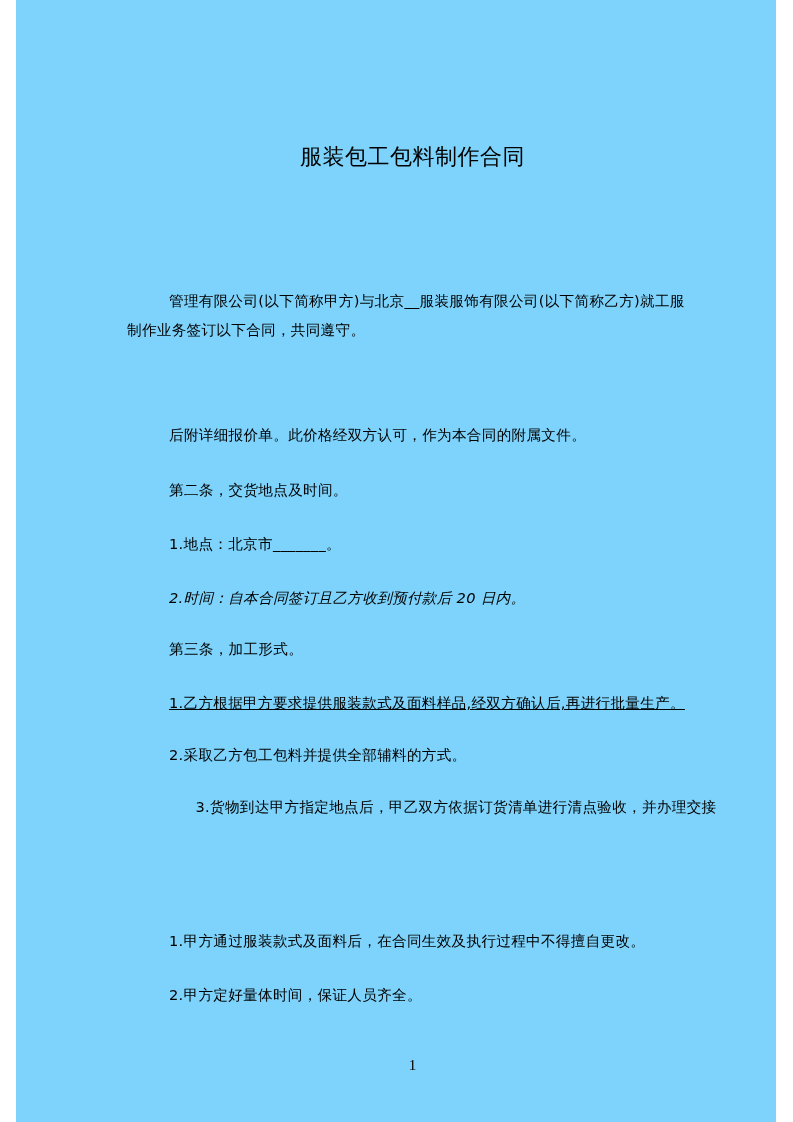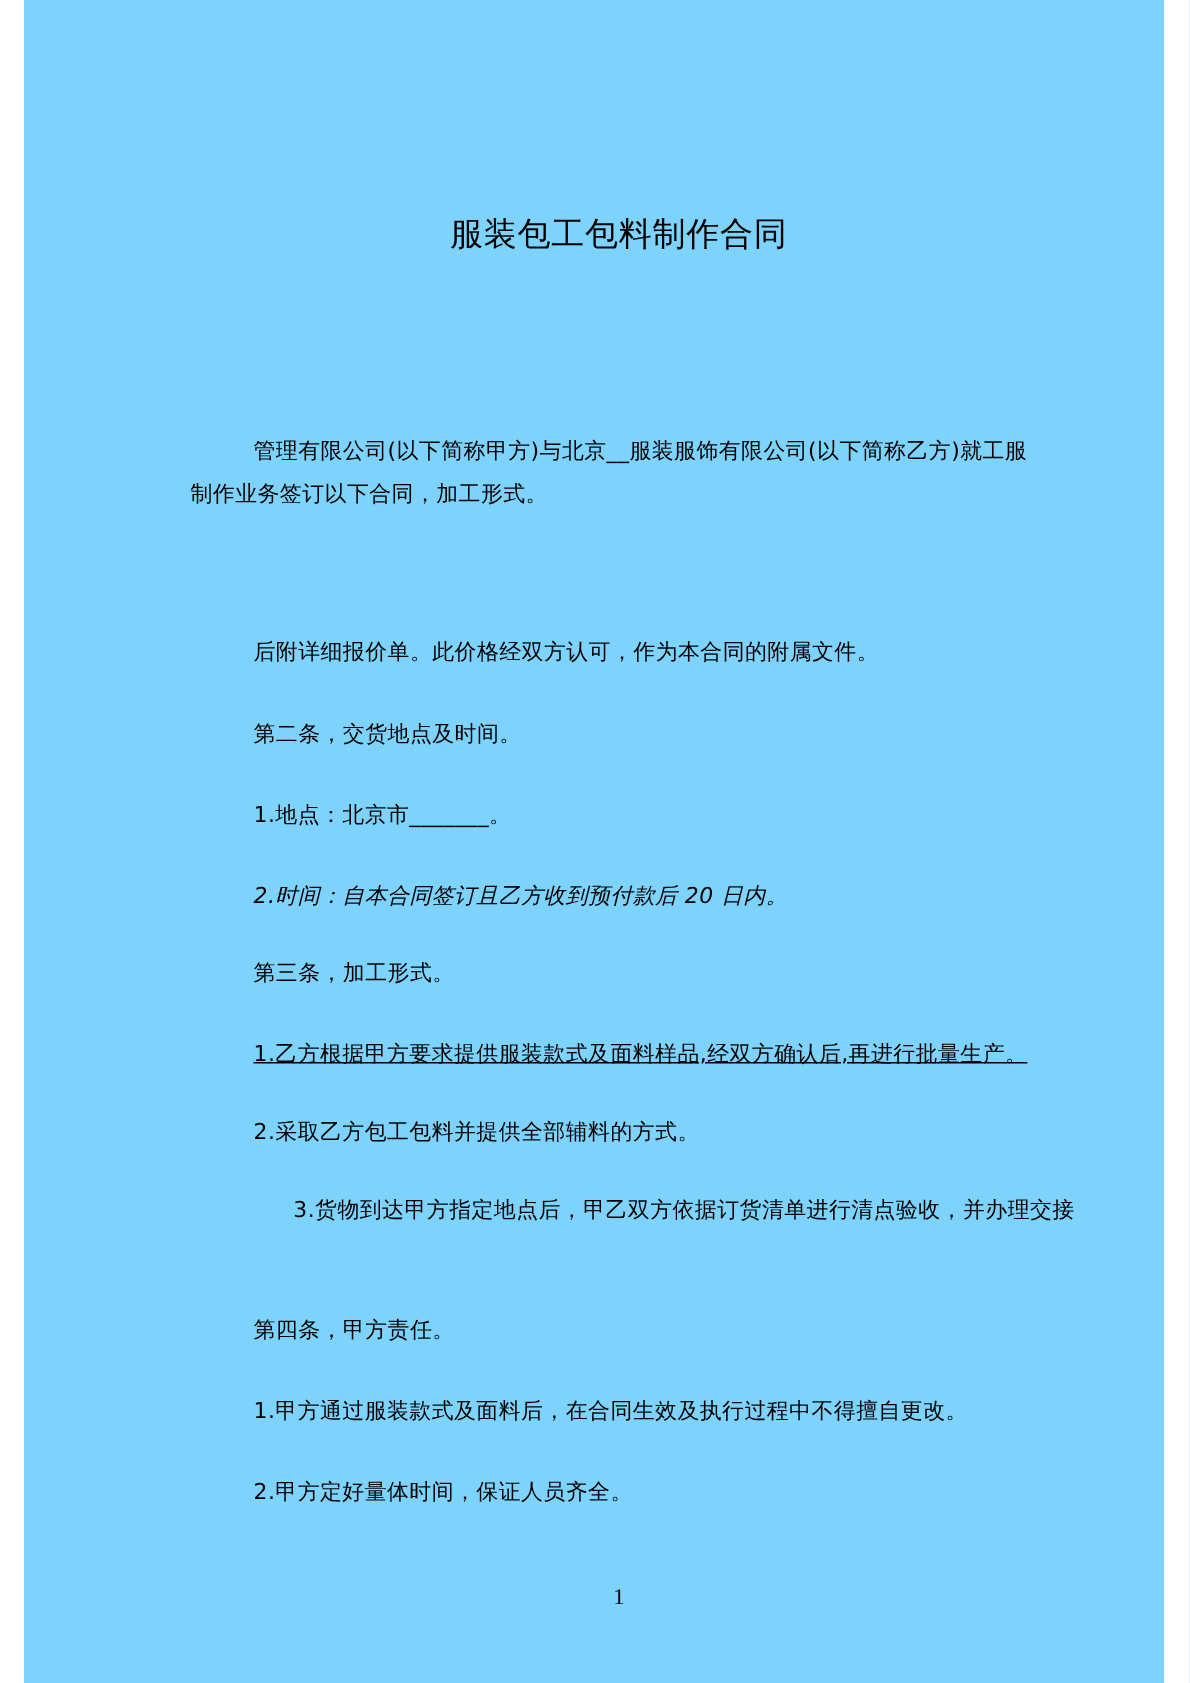--- a/index.html
+++ b/index.html
@@ -68,21 +68,21 @@
   </style>
 </head>
 <body>
 
 <div class="page">
 
   <div class="title">服装包工包料制作合同</div>
 
   <div class="para" style="top:286px;">
     <span class="line first">管理有限公司(以下简称甲方)与北京__服装服饰有限公司(以下简称乙方)就工服</span>
-    <span class="line">制作业务签订以下合同，加工形式。</span>
+    <span class="line">制作业务签订以下合同，共同遵守。</span>
   </div>
 
 
   <div class="para indent-small" style="top:475px;">第二条，交货地点及时间。</div>
 
   <div class="para indent-small" style="top:420px;">后附详细报价单。此价格经双方认可，作为本合同的附属文件。</div>
 
   <div class="para indent-small" style="top:529px;">1.地点：北京市_______。</div>
 
   <div class="para indent-small" style="top:583px;font-style:italic;">2.时间：自本合同签订且乙方收到预付款后 20 日内。</div>
@@ -90,21 +90,20 @@
   <div class="para indent-small" style="top:634px;">第三条，加工形式。</div>
 
   <div class="para indent-small" style="top:688px;text-decoration:underline;">1.乙方根据甲方要求提供服装款式及面料样品,经双方确认后,再进行批量生产。</div>
 
   <div class="para indent-small" style="top:740px;">2.采取乙方包工包料并提供全部辅料的方式。</div>
 
   <div class="para" style="top:792px;text-align:center;">
     <span class="line first-48">3.货物到达甲方指定地点后，甲乙双方依据订货清单进行清点验收，并办理交接</span>
   </div>
 
-  <div class="para indent-small" style="top:872px;">第四条，甲方责任。</div>
 
   <div class="para indent-small" style="top:926px;">1.甲方通过服装款式及面料后，在合同生效及执行过程中不得擅自更改。</div>
 
   <div class="para indent-small" style="top:980px;">2.甲方定好量体时间，保证人员齐全。</div>
 
   <div class="page-number">1</div>
 
 </div>
 
 </body></html>

